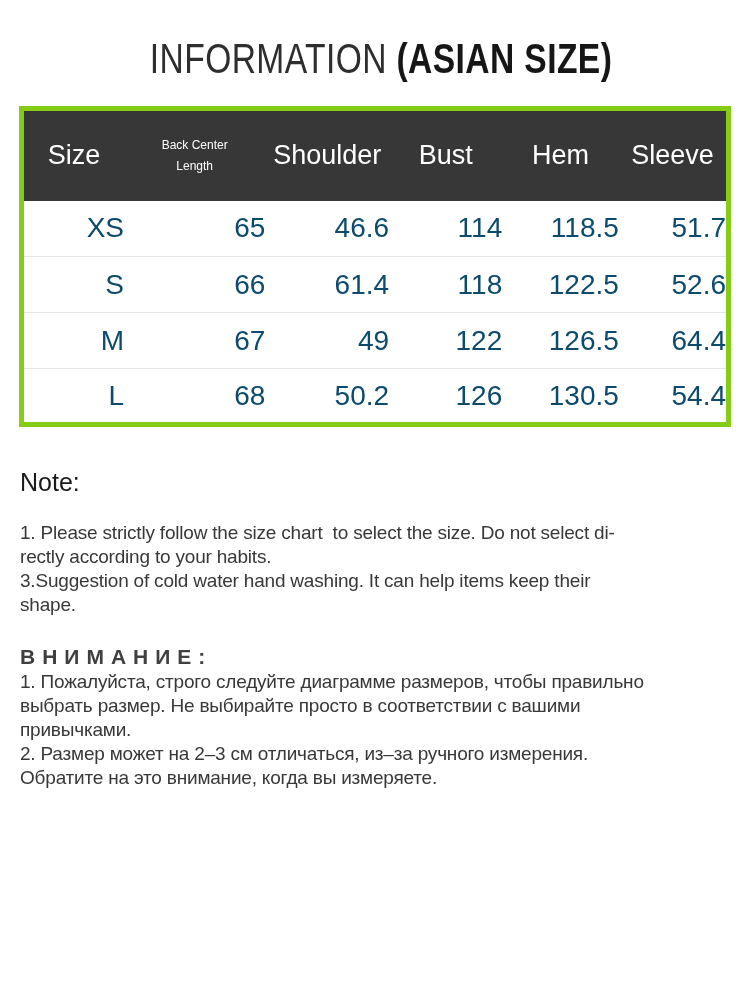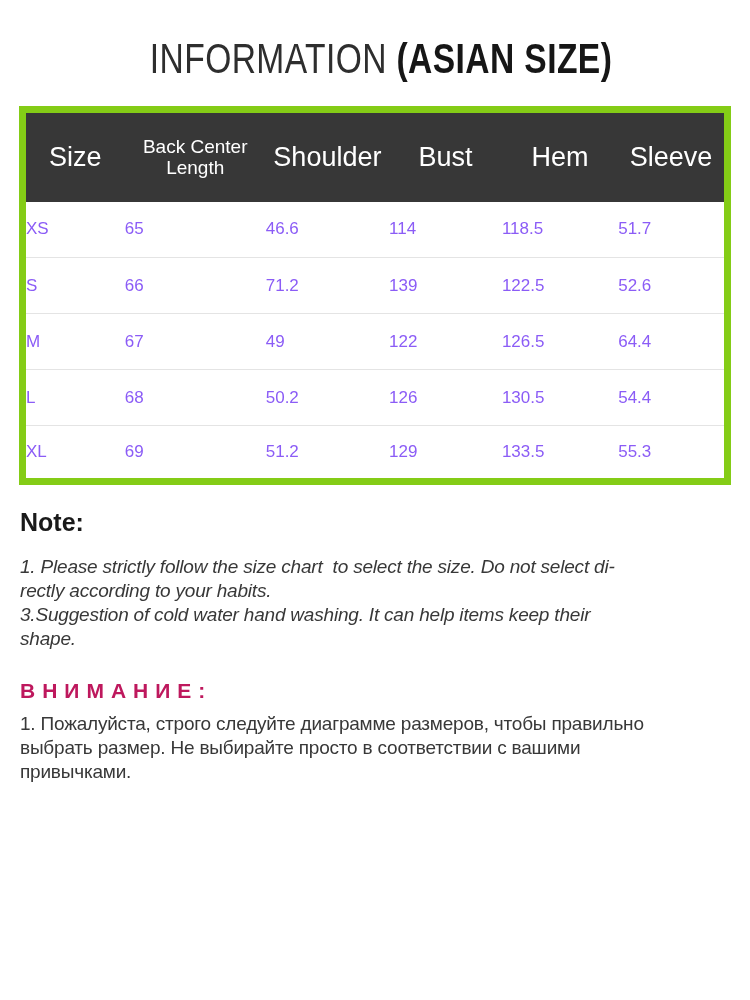--- a/index.html
+++ b/index.html
@@ -37,72 +37,72 @@
   }
   .title-light { font-weight: 400; color: #2e2e2e; }
   .title-bold  { font-weight: 700; color: #161616; margin-left: 12px; }
 
   
   table.size-table {
     width: 712px;
     margin: 26px auto 0 auto;
     border-collapse: collapse;
     table-layout: fixed;
-    border: 7px solid #84cc16;
+    border: 5px solid #84cc16;
   }
   table.size-table thead th {
     background: #373737;
     color: #ffffff;
     font-weight: 400;
     font-size: 27px;
     height: 92px;
     text-align: center;
     vertical-align: middle;
     padding: 0;
   }
   table.size-table thead th.small-header {
-    font-size: 19px;
+    font-size: 12px;
     line-height: 21px;
     white-space: pre-line;
   }
   table.size-table tbody td {
-    text-align: left;
+    text-align: right;
     vertical-align: middle;
-    font-size: 17px;
-    color: #8b5cf6;
+    font-size: 28px;
+    color: #0c4a6e;
     height: 56px;
     padding: 0;
     border-top: 1px solid #e4e4e4;
     background: #ffffff;
   }
   table.size-table tbody tr:first-child td { border-top: none; }
 
   
   .text-block { margin: 0 20px 0 20px; }
   .note-heading {
-    margin: 22px 0 0 0;
+    margin: 40px 0 0 0;
     font-size: 25px;
     line-height: 30px;
-    font-weight: 700;
+    font-weight: 400;
     color: #1a1a1a;
   }
-  .para-group { margin-top: 18px; font-style: italic; }
+  .para-group { margin-top: 24px; }
   .para {
     font-size: 19px;
     line-height: 24px;
     color: #383838;
     white-space: pre;
     letter-spacing: -0.2px;
   }
   .attention-heading {
-    margin: 27px 0 8px 0;
+    margin: 27px 0 0 0;
     font-size: 21px;
     line-height: 26px;
     font-weight: 700;
-    color: #be185d;
+    color: #404040;
     letter-spacing: 7px;
   }
   .para-group-ru { }
 </style>
 </head>
 <body>
 
 <div class="page">
 
   <h1 class="title"><span class="title-inner"><span class="title-light">INFORMATION</span><span class="title-bold">(ASIAN SIZE)</span></span></h1>
@@ -132,64 +132,58 @@
         <td>XS</td>
         <td>65</td>
         <td>46.6</td>
         <td>114</td>
         <td>118.5</td>
         <td>51.7</td>
       </tr>
       <tr>
         <td>S</td>
         <td>66</td>
-        <td>71.2</td>
-        <td>139</td>
+        <td>61.4</td>
+        <td>118</td>
         <td>122.5</td>
         <td>52.6</td>
       </tr>
       <tr>
         <td>M</td>
         <td>67</td>
         <td>49</td>
         <td>122</td>
         <td>126.5</td>
         <td>64.4</td>
       </tr>
       <tr>
         <td>L</td>
         <td>68</td>
         <td>50.2</td>
         <td>126</td>
         <td>130.5</td>
         <td>54.4</td>
-      </tr>
-      <tr>
-        <td>XL</td>
-        <td>69</td>
-        <td>51.2</td>
-        <td>129</td>
-        <td>133.5</td>
-        <td>55.3</td>
       </tr>
     </tbody>
   </table>
 
   <div class="text-block">
     <h2 class="note-heading">Note:</h2>
     <div class="para-group">
       <div class="para">1. Please strictly follow the size chart  to select the size. Do not select di-
 rectly according to your habits.</div>
       <div class="para">3.Suggestion of cold water hand washing. It can help items keep their
 shape.</div>
     </div>
   </div>
 
   <div class="text-block">
     <h2 class="attention-heading">ВНИМАНИЕ:</h2>
     <div class="para-group-ru">
       <div class="para">1. Пожалуйста, строго следуйте диаграмме размеров, чтобы правильно
 выбрать размер. Не выбирайте просто в соответствии с вашими
 привычками.</div>
+      <div class="para">2. Размер может на 2–3 см отличаться, из–за ручного измерения.
+Обратите на это внимание, когда вы измеряете.</div>
     </div>
   </div>
 
 </div>
 
 </body></html>

